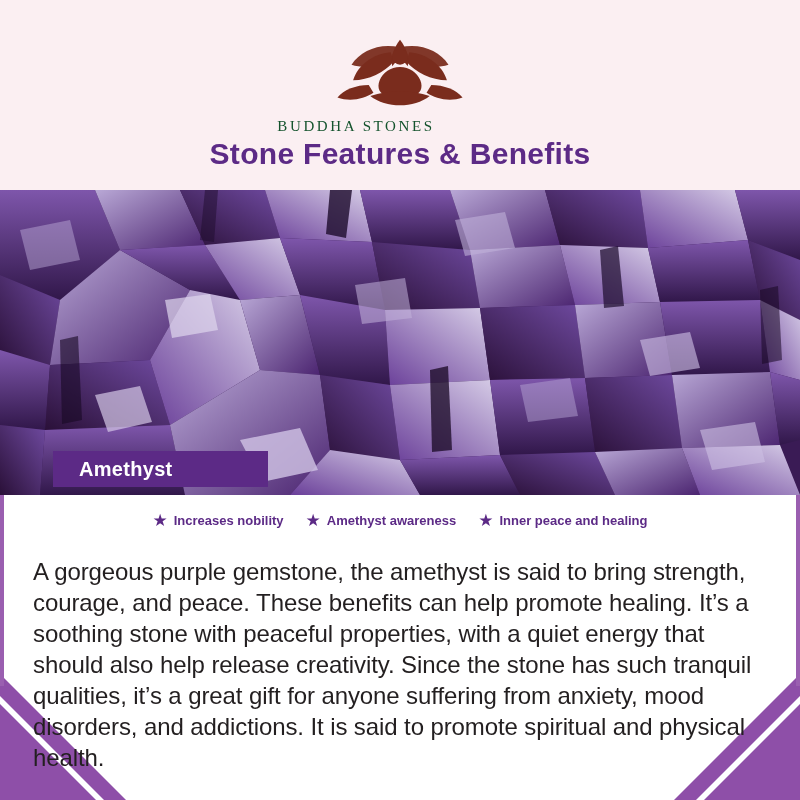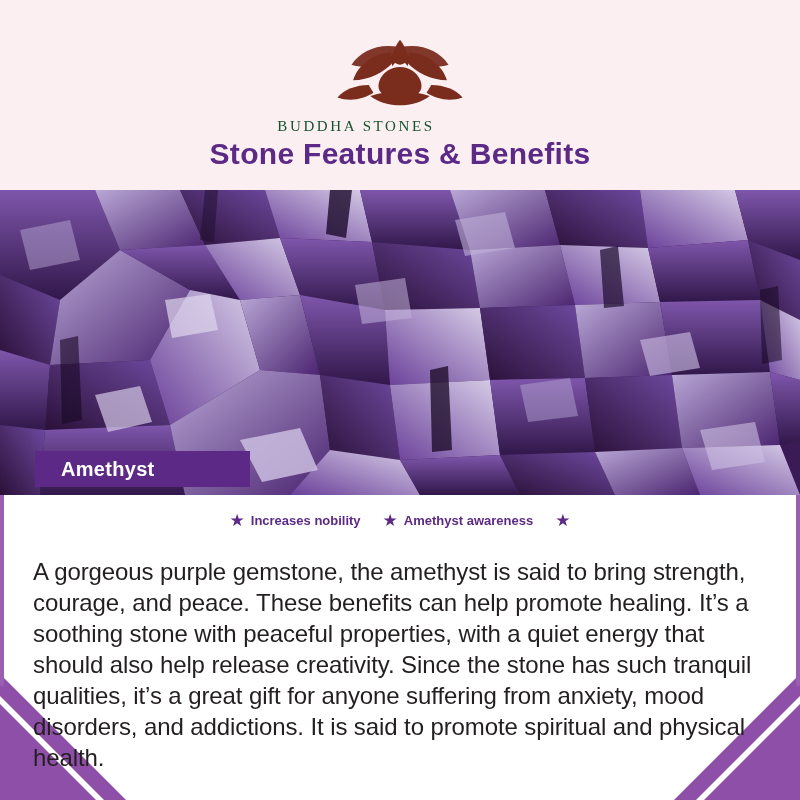--- a/index.html
+++ b/index.html
@@ -76,21 +76,21 @@
     left: 0;
     width: 800px;
     height: 305px;
     overflow: hidden;
     background: #2a1338;
   }
   .hero-svg { display: block; }
 
   .stone-label {
     position: absolute;
-    left: 35px;
+    left: 53px;
     bottom: 8px;
     min-width: 215px;
     height: 36px;
     background: #5c2a86;
     color: #ffffff;
     font-size: 20px;
     font-weight: bold;
     line-height: 36px;
     padding: 0 22px 0 26px;
     box-sizing: border-box;
@@ -295,18 +295,19 @@
     <div class="benefit">
       <span class="star">★</span>
       <span class="benefit-label">Increases nobility</span>
     </div>
     <div class="benefit">
       <span class="star">★</span>
       <span class="benefit-label">Amethyst awareness</span>
     </div>
     <div class="benefit">
       <span class="star">★</span>
+      <span class="benefit-label">Inner peace and healing</span>
     </div>
   </div>
 
   <div class="body-text">A gorgeous purple gemstone, the amethyst is said to bring strength, courage, and peace. These benefits can help promote healing. It’s a soothing stone with peaceful properties, with a quiet energy that should also help release creativity. Since the stone has such tranquil qualities, it’s a great gift for anyone suffering from anxiety, mood disorders, and addictions. It is said to promote spiritual and physical health.</div>
 
 </div>
 
 </body></html>

